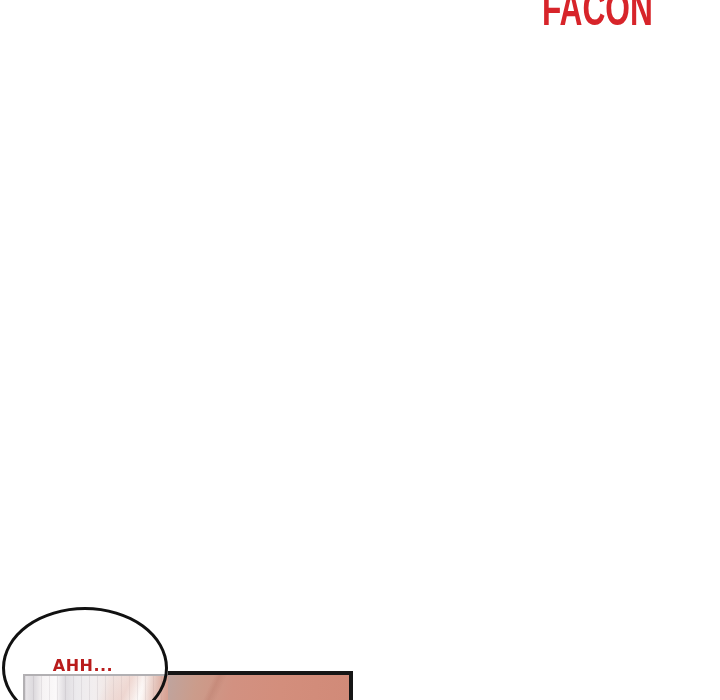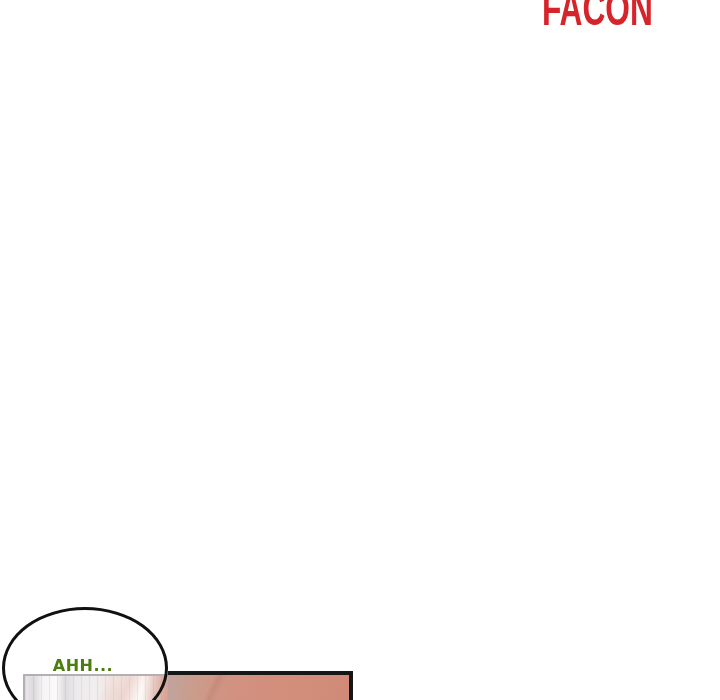--- a/index.html
+++ b/index.html
@@ -115,15 +115,15 @@
   <div class="watermark" style="color: rgb(215, 36, 42);">FACON</div>
 
   <div class="bubble-fill" style="background: rgb(255, 255, 255);"></div>
 
   <div class="panel-left"></div>
 
   <div class="panel-right"></div>
 
   <div class="bubble-stroke" style="border-color: rgb(17, 17, 17);"></div>
 
-  <div class="bubble-text" style="color: #4d7c0f; text-align: center;">AHH...</div>
+  <div class="bubble-text" style="color: #b91c1c; text-align: center;">AHH...</div>
 
 </div>
 
 </body></html>

